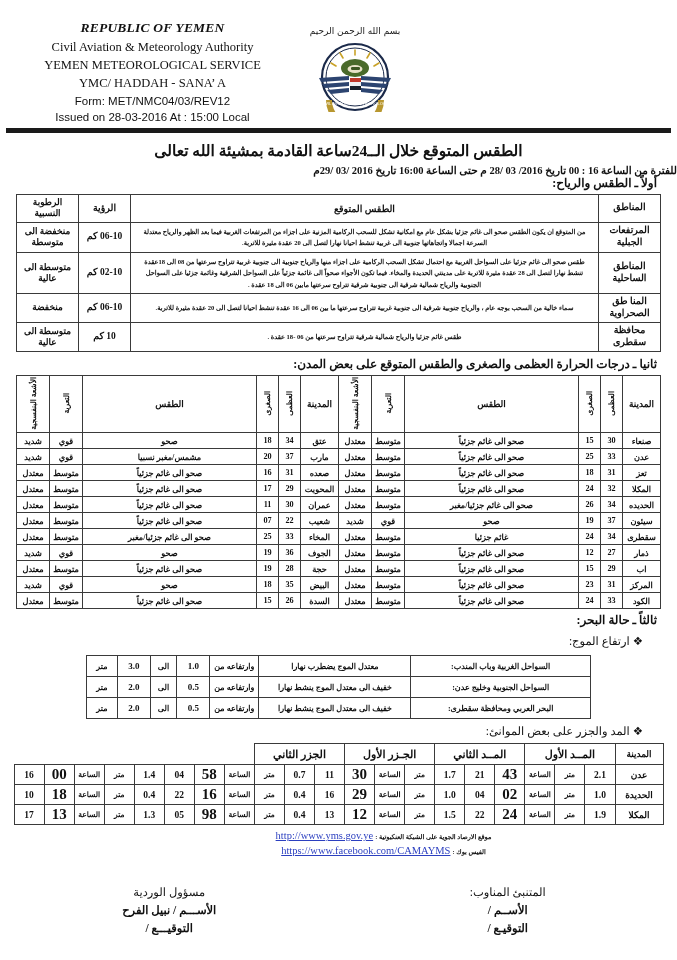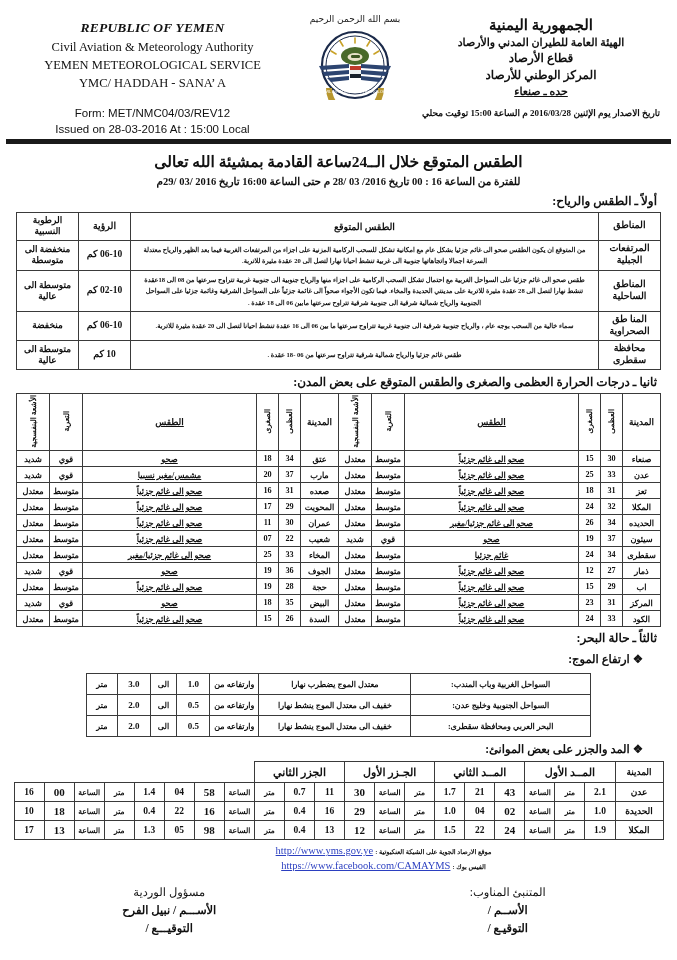--- a/index.html
+++ b/index.html
@@ -16,64 +16,64 @@
 
   
   .header { display:flex; width:677px; padding: 8px 10px 0 10px; align-items:flex-start; }
   .hdr-left  { width: 285px; text-align:center; padding-top:12px; }
   .hdr-mid   { width: 120px; text-align:center; }
   .hdr-right { width: 252px; text-align:center; direction:rtl; padding-top:8px; }
 
   .hdr-left .ln1 { font-size:13.5px; font-weight:bold; letter-spacing:.2px; margin-bottom:4px;font-style:italic;}
   .hdr-left .ln2 { font-size:12.5px; margin-bottom:3px; }
   .hdr-left .ln3 { font-size:12.5px; margin-bottom:3px; }
-  .hdr-left .ln4 { font-size:12.5px; margin-bottom:16px; }
+  .hdr-left .ln4 { font-size:12.5px; margin-bottom:4px; }
   .hdr-left .form { font-family:"Liberation Sans", sans-serif; font-size:11.5px; margin-bottom:4px;}
   .hdr-left .issued { font-family:"Liberation Sans", sans-serif; font-size:11.5px; }
 
   .hdr-right .ar1 { font-size:15px; font-weight:bold; margin-bottom:2px; }
   .hdr-right .ar2 { font-size:11px; font-weight:bold; margin-bottom:2px; }
   .hdr-right .ar3 { font-size:12px; font-weight:bold; margin-bottom:2px; }
   .hdr-right .ar4 { font-size:12px; font-weight:bold; margin-bottom:2px; }
   .hdr-right .ar5 { font-size:11px; font-weight:bold; text-decoration:underline; margin-bottom:10px;}
   .hdr-right .date { font-size:9px; font-weight:bold; }
 
   
-  .emblem { position:relative; width:110px; height:92px; margin:0 auto; }
+  .emblem { position:relative; width:110px; height:92px; margin:12px auto; }
   .basmala { font-size:9px; text-align:center; color:#1a1a1a; height:22px; line-height:22px; font-family:"DejaVu Sans", sans-serif;}
   .logo-wrap { position:relative; width:92px; height:70px; margin:0 auto; }
 
   .rule { height:5px; background:#1a1a1a; margin:4px 6px 0 6px; }
 
   
   .main-title { text-align:center; direction:rtl; font-size:15.5px; font-weight:bold; margin:9px 0 4px 0; }
-  .sub-title  { text-align:center; direction:rtl; font-size:10.5px; font-weight:bold; margin-bottom:7px; }
+  .sub-title  { direction:rtl; font-size:10.5px; font-weight:bold; }
   .sec-head   { direction:rtl; text-align:right; font-size:12px; font-weight:bold; padding:0 20px 3px 0; }
-  .sec-head2  { direction:rtl; text-align:right; font-size:11.5px; font-weight:bold; padding:3px 34px 3px 0; }
+  .sec-head2  { direction:rtl; text-align:right; font-size:11.5px; font-weight:normal; padding:3px 34px 3px 0; }
 
   
   table { border-collapse:collapse; direction:rtl; }
   .tbl1 { width:645px; margin:0 auto; table-layout:fixed; }
   .tbl1 td, .tbl1 th { border:1px solid #3a3a3a; padding:2px 3px; vertical-align:middle; }
   .tbl1 th { font-size:9.5px; font-weight:bold; text-align:center; height:26px; }
   .tbl1 .c-reg  { width:62px; font-size:9.5px; font-weight:bold; text-align:center; line-height:1.25;}
   .tbl1 .c-desc { font-size:6.6px; font-weight:bold; text-align:center; line-height:1.75; padding:3px 6px;}
   .tbl1 .c-vis  { width:52px; font-size:9.5px; font-weight:bold; text-align:center; line-height:1.2;}
   .tbl1 .c-hum  { width:62px; font-size:9px; font-weight:bold; text-align:center; line-height:1.25;}
 
   
   .tbl2 { width:645px; margin:0 auto; table-layout:fixed; }
   .tbl2 td, .tbl2 th { border:1px solid #3a3a3a; text-align:center; vertical-align:middle; }
   .tbl2 th { height:42px; font-size:9px; font-weight:bold; padding:1px; }
   .tbl2 td { height:16px; font-size:8.2px; font-weight:bold; padding:0 2px; }
   .vtxt { writing-mode:vertical-rl; transform:rotate(180deg); display:inline-block;
           font-size:7.5px; font-weight:bold; white-space:nowrap; }
   .w-city { width:38px; }
   .w-num  { width:22px; }
-  .w-wx   { width:auto;text-decoration:underline; }
+  .w-wx   { width:auto; }
   .w-ind  { width:33px; }
   .num { font-family:"Liberation Serif", serif; font-size:10px; }
 
   
   .tbl3 { width:505px; margin:4px auto 0 auto; table-layout:fixed; }
   .tbl3 td { border:1px solid #3a3a3a; font-size:8px; font-weight:bold; height:21px; text-align:center; }
   .tbl3 .c-area { width:175px; text-align:center; }
   .tbl3 .c-state{ width:148px; }
   .tbl3 .c-lbl  { width:48px; }
   .tbl3 .c-v    { width:32px; font-size:9px; }
@@ -82,21 +82,21 @@
 
   
   .tbl4 { width:650px; margin:2px auto 0 auto; table-layout:fixed; }
   .tbl4 td, .tbl4 th { border:1px solid #3a3a3a; text-align:center; font-weight:bold; }
   .tbl4 th { font-size:11px; height:21px; }
   .tbl4 td { font-size:8.5px; height:19px; }
   .tbl4 .tc-city { width:48px; font-size:9px; }
   .tbl4 .tc-m  { width:26px; font-size:9.5px; }
   .tbl4 .tc-u  { width:22px; font-size:7.5px; }
   .tbl4 .tc-h  { width:34px; font-size:7.5px; }
-  .tbl4 .tc-hh { width:23px; font-size:11px; }
+  .tbl4 .tc-hh { width:23px; font-size:15px; }
   .tbl4 .tc-mm { width:23px; font-size:9.5px; }
 
   
   .links { margin-top:5px; padding-left:120px; text-align:left; }
   .link-row { font-size:8.5px; margin-bottom:4px; direction:rtl; text-align:center; padding-right:30px;}
   .link-row .lbl { font-size:6.5px; font-weight:bold; }
   .link-row a { color:#2b3fc0; text-decoration:underline; font-family:"Liberation Serif", serif; font-size:10.5px; direction:ltr; display:inline-block;}
 
   
   .sigs { position:absolute; left:0; top:884px; width:677px; display:flex; direction:rtl; }
@@ -145,28 +145,20 @@
           <rect x="41" y="36" width="11" height="4" fill="#c0392b"></rect>
           <rect x="41" y="40" width="11" height="4" fill="#ecf0f1"></rect>
           <rect x="41" y="44" width="11" height="4" fill="#17202a"></rect>
           <path d="M20 58 A26 26 0 0 0 72 58" fill="none" stroke="#b8972f" stroke-width="6"></path>
           <text x="46" y="63" font-size="4.2" fill="#ffffff" text-anchor="middle" font-family="'Liberation Sans',sans-serif">CIVIL AVIATION &amp; METEOROLOGY</text>
         </svg>
       </div>
     </div>
   </div>
 
-  <div class="hdr-right">
-    <div class="ar1">الجمهورية اليمنية</div>
-    <div class="ar2">الهيئة العامة للطيران المدني والأرصاد</div>
-    <div class="ar3">قطاع الأرصاد</div>
-    <div class="ar4">المركز الوطني للأرصاد</div>
-    <div class="ar5">حده ـ صنعاء</div>
-    <div class="date">تاريخ الاصدار يوم الإثنين 2016/03/28 م  الساعة 15:00  توقيت محلي</div>
-  </div>
 </div>
 
 <div class="rule"></div>
 
 <div class="main-title">الطقس المتوقع خلال الــ24ساعة القادمة بمشيئة الله تعالى</div>
 <div class="sub-title">للفترة من الساعة  16 : 00 تاريخ 2016/ 03 /28 م حتى الساعة  16:00 تاريخ 2016 /03 /29م</div>
 
 <div class="sec-head">أولاً ـ الطقس والرياح:</div>
 
 <table class="tbl1">

